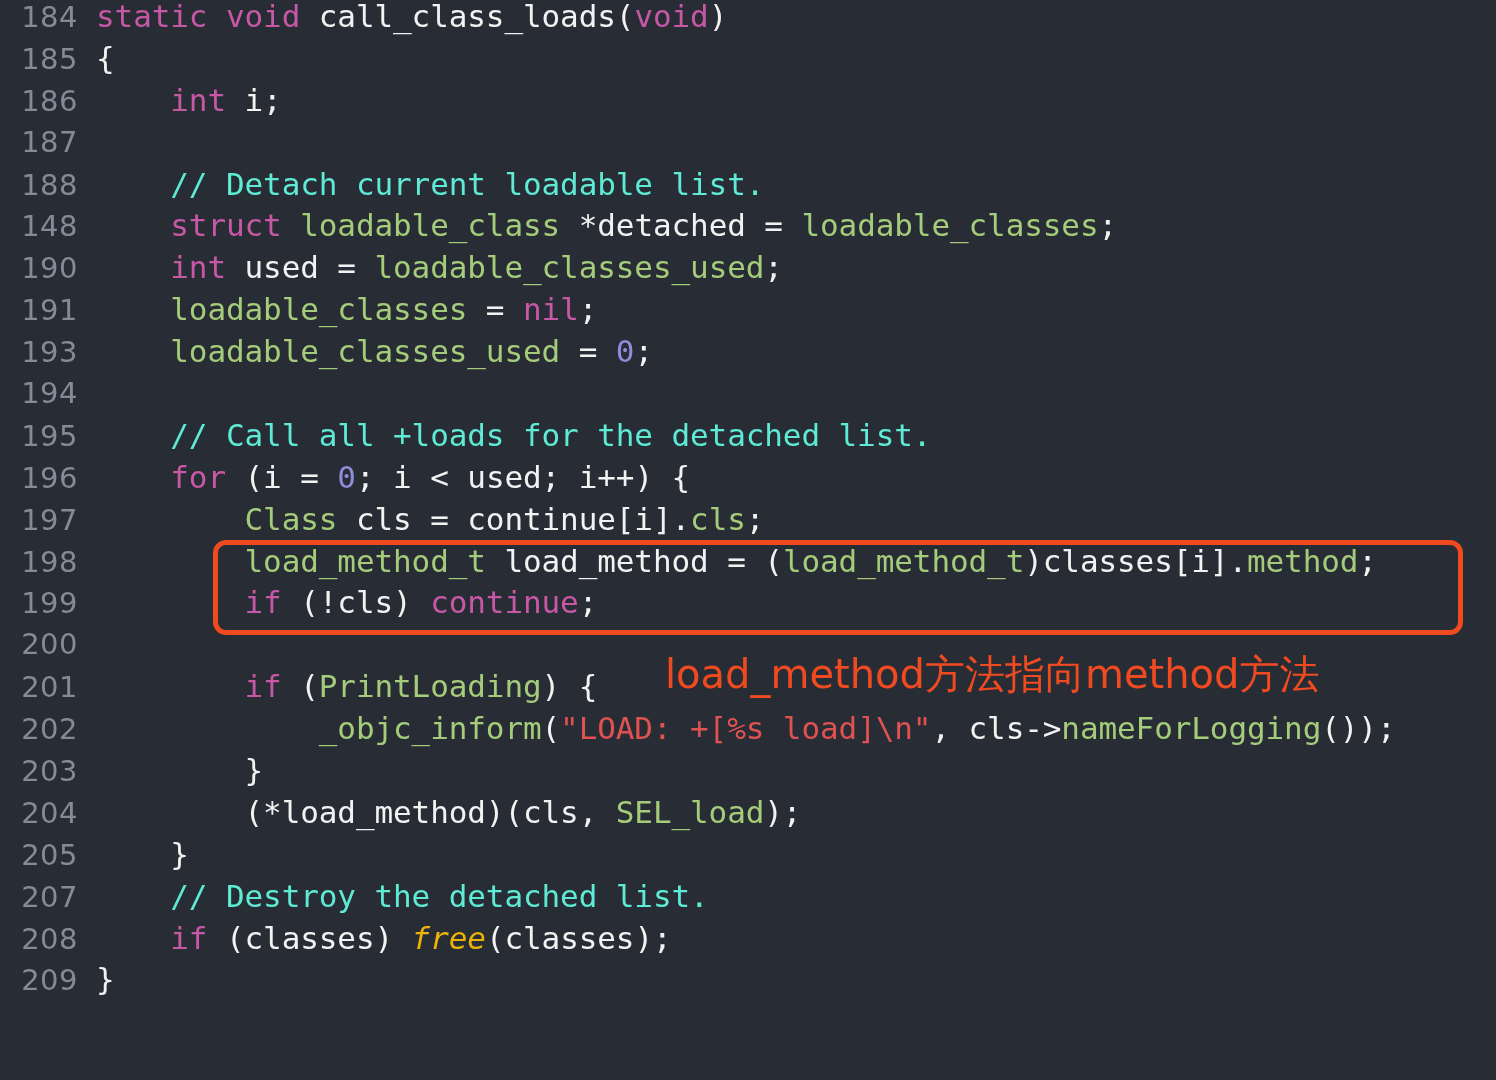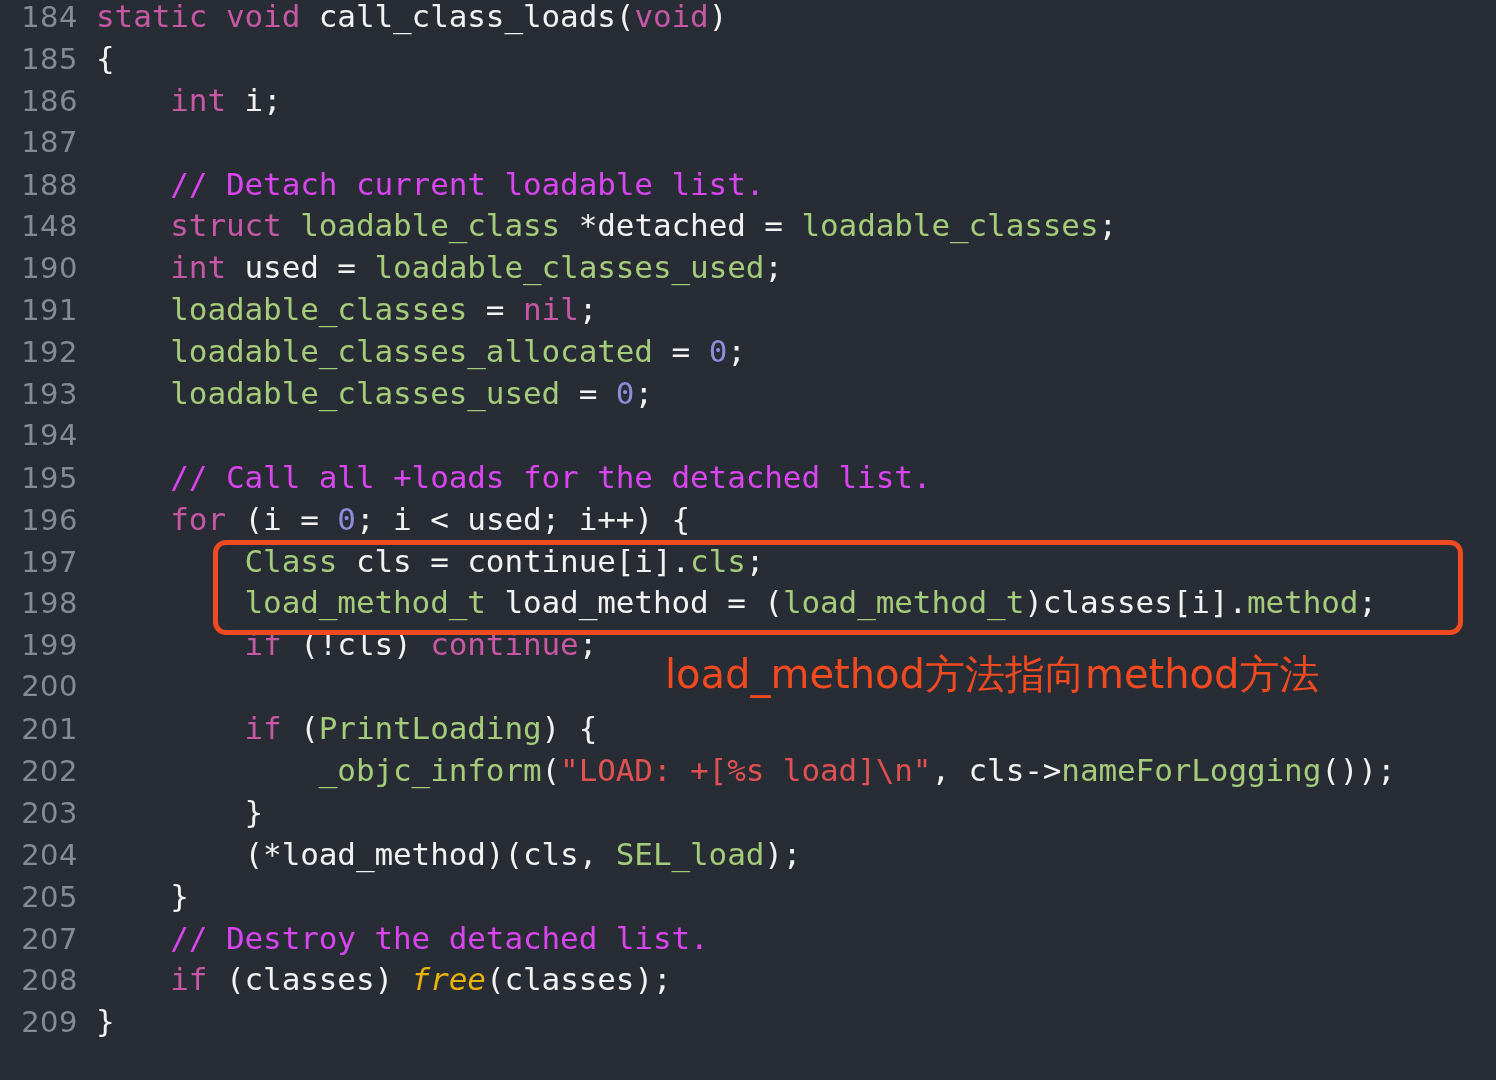--- a/index.html
+++ b/index.html
@@ -43,21 +43,21 @@
     flex:1 1 auto;
     font-size:31px;
     font-family:"DejaVu Sans Mono", monospace;
     color:#e6e6e6;
     letter-spacing:-0.1px;
   }
   .tok-key   { color:#c758a5; }
   .tok-ident { color:#a5cc7a; }
   .tok-plain { color:#f2f2f2; }
   .tok-num   { color:#8d8dd9; }
-  .tok-cmt   { color:#d946ef; }
+  .tok-cmt   { color:#5eead4; }
   .tok-str   { color:#e05252; }
   .tok-fn    { color:#eab308;font-style:italic; }
 
   
   #highlight-box {
     position:absolute;
     left:213px;
     top:540px;
     width:1250px;
     height:95px;
@@ -83,21 +83,20 @@
 
   <div class="code-lines">
       <div class="line"><div class="gutter">184</div><div class="src"><span class="tok-key">static </span><span class="tok-key">void </span><span class="tok-plain">call_class_loads(</span><span class="tok-key">void</span><span class="tok-plain">)</span></div></div>
       <div class="line"><div class="gutter">185</div><div class="src"><span class="tok-plain">{</span></div></div>
       <div class="line"><div class="gutter">186</div><div class="src"><span class="tok-plain">    </span><span class="tok-key">int</span><span class="tok-plain"> i;</span></div></div>
       <div class="line"><div class="gutter">187</div><div class="src"></div></div>
       <div class="line"><div class="gutter">188</div><div class="src"><span class="tok-plain">    </span><span class="tok-cmt">// Detach current loadable list.</span></div></div>
       <div class="line"><div class="gutter">148</div><div class="src"><span class="tok-plain">    </span><span class="tok-key">struct</span><span class="tok-plain"> </span><span class="tok-ident">loadable_class</span><span class="tok-plain"> *detached = </span><span class="tok-ident">loadable_classes</span><span class="tok-plain">;</span></div></div>
       <div class="line"><div class="gutter">190</div><div class="src"><span class="tok-plain">    </span><span class="tok-key">int</span><span class="tok-plain"> used = </span><span class="tok-ident">loadable_classes_used</span><span class="tok-plain">;</span></div></div>
       <div class="line"><div class="gutter">191</div><div class="src"><span class="tok-plain">    </span><span class="tok-ident">loadable_classes</span><span class="tok-plain"> = </span><span class="tok-key">nil</span><span class="tok-plain">;</span></div></div>
-      <div class="line"><div class="gutter">192</div><div class="src"><span class="tok-plain">    </span><span class="tok-ident">loadable_classes_allocated</span><span class="tok-plain"> = </span><span class="tok-num">0</span><span class="tok-plain">;</span></div></div>
       <div class="line"><div class="gutter">193</div><div class="src"><span class="tok-plain">    </span><span class="tok-ident">loadable_classes_used</span><span class="tok-plain"> = </span><span class="tok-num">0</span><span class="tok-plain">;</span></div></div>
       <div class="line"><div class="gutter">194</div><div class="src"></div></div>
       <div class="line"><div class="gutter">195</div><div class="src"><span class="tok-plain">    </span><span class="tok-cmt">// Call all +loads for the detached list.</span></div></div>
       <div class="line"><div class="gutter">196</div><div class="src"><span class="tok-plain">    </span><span class="tok-key">for</span><span class="tok-plain"> (i = </span><span class="tok-num">0</span><span class="tok-plain">; i &lt; used; i++) {</span></div></div>
       <div class="line"><div class="gutter">197</div><div class="src"><span class="tok-plain">        </span><span class="tok-ident">Class</span><span class="tok-plain"> cls = continue[i].</span><span class="tok-ident">cls</span><span class="tok-plain">;</span></div></div>
       <div class="line"><div class="gutter">198</div><div class="src"><span class="tok-plain">        </span><span class="tok-ident">load_method_t</span><span class="tok-plain"> load_method = (</span><span class="tok-ident">load_method_t</span><span class="tok-plain">)classes[i].</span><span class="tok-ident">method</span><span class="tok-plain">;</span></div></div>
       <div class="line"><div class="gutter">199</div><div class="src"><span class="tok-plain">        </span><span class="tok-key">if</span><span class="tok-plain"> (!cls) </span><span class="tok-key">continue</span><span class="tok-plain">;</span></div></div>
       <div class="line"><div class="gutter">200</div><div class="src"></div></div>
       <div class="line"><div class="gutter">201</div><div class="src"><span class="tok-plain">        </span><span class="tok-key">if</span><span class="tok-plain"> (</span><span class="tok-ident">PrintLoading</span><span class="tok-plain">) {</span></div></div>
       <div class="line"><div class="gutter">202</div><div class="src"><span class="tok-plain">            </span><span class="tok-ident">_objc_inform</span><span class="tok-plain">(</span><span class="tok-str">"LOAD: +[%s load]\n"</span><span class="tok-plain">, cls-&gt;</span><span class="tok-ident">nameForLogging</span><span class="tok-plain">());</span></div></div>

